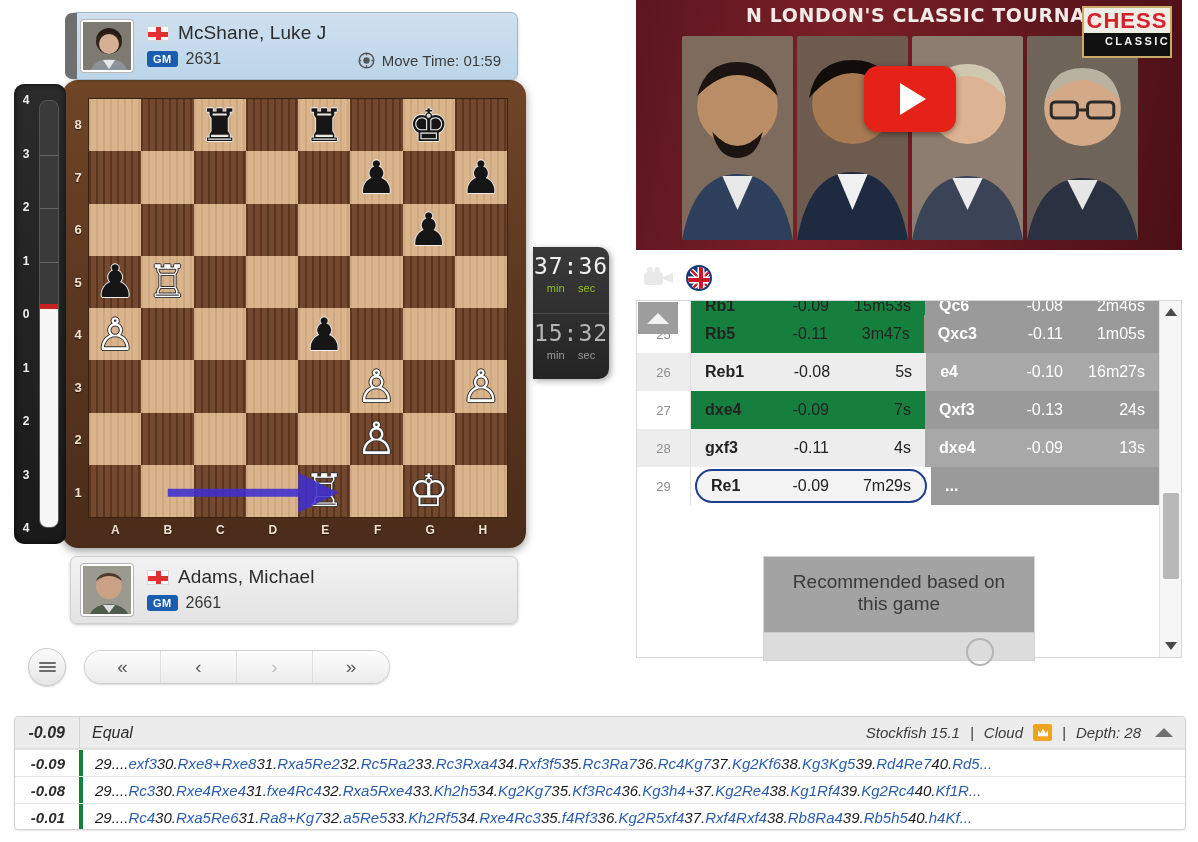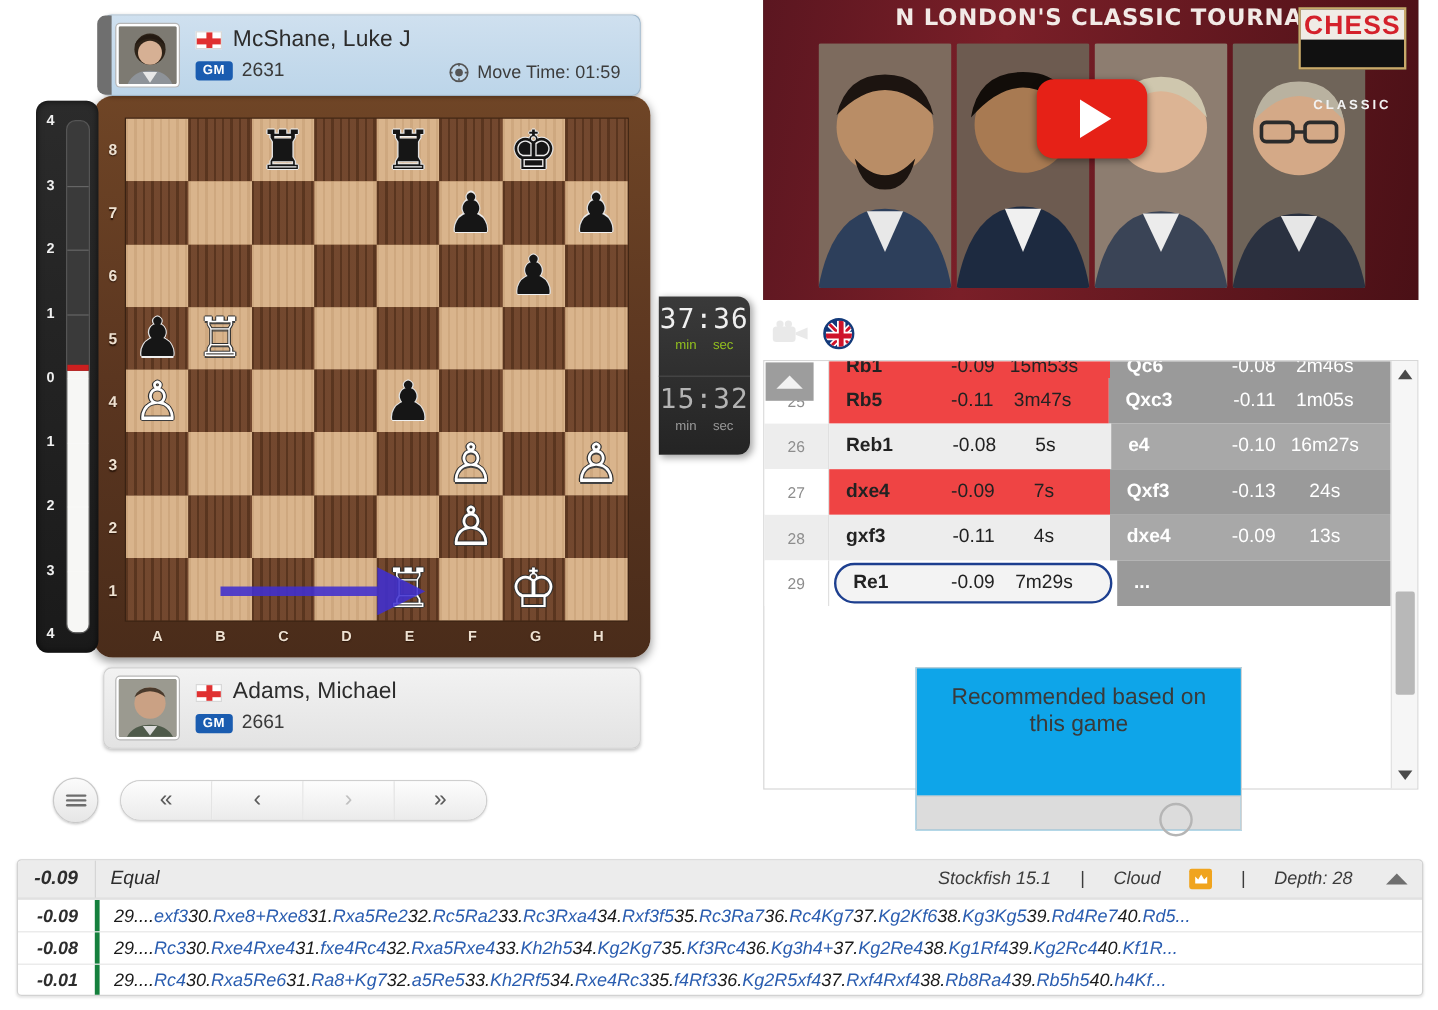--- a/index.html
+++ b/index.html
@@ -4,21 +4,21 @@
 <style>
   * { box-sizing: border-box; margin:0; padding:0; }
   html,body {
     width:1198px; height:842px;
     font-family:"Liberation Sans", sans-serif;
     background:#ffffff; overflow:hidden;
   }
   #root { position:relative; width:1198px; height:842px; }
 
   
-  #board-area { position:absolute; left:16px; top:0; width:640px; height:700px; }
+  #board-area { position:absolute; left:0; top:0; width:640px; height:700px; }
 
   
   .player-panel{
     position:absolute; left:70px; width:448px; height:68px;
     border-radius:7px; border:1px solid #c8cdd2;
     box-shadow:0 1px 3px rgba(0,0,0,.22);
     display:flex; align-items:center; padding:7px 10px;
     z-index:6;
   }
   .player-panel.top{ top:12px;
@@ -149,22 +149,22 @@
     background:#3a1218;
   }
   #vidbg{ position:absolute; inset:0;
     background:linear-gradient(100deg,#5b1620 0%,#7a1f28 35%,#4a1016 100%); }
   #vidtitle{ position:absolute; left:110px; top:4px; color:#f2eae6;
     font-size:19px; font-weight:bold; letter-spacing:.6px; font-family:"DejaVu Sans",sans-serif;}
   #chesslogo{ position:absolute; right:10px; top:6px; width:90px; height:52px;
     background:#111; border:2px solid #c8a96a; }
   #chesslogo .cl1{ color:#d4212b; font-weight:bold; font-size:22px; text-align:center;
      background:#f0ece6; letter-spacing:1px; line-height:1.15;}
-  #chesslogo .cl2{ color:#f2f2f2; font-weight:bold; font-size:11px; text-align:center;
-     letter-spacing:2.4px; line-height:1.5;margin-top:47px;}
+  #chesslogo .cl2{ color:#f2f2f2; font-weight:bold; font-size:11px; text-align:right;
+     letter-spacing:2.4px; line-height:1.5;}
   #photos{ position:absolute; left:46px; top:36px; width:456px; height:204px;
     display:flex; gap:4px; }
   .headshot{ flex:1; border-radius:2px; overflow:hidden; }
   #ytbtn{ position:absolute; left:228px; top:66px; width:92px; height:66px;
      background:#e62117; border-radius:14px; display:flex;align-items:center;justify-content:center;
      box-shadow:0 2px 6px rgba(0,0,0,.4); cursor:pointer; z-index:3;}
   #ytbtn .tri{ width:0;height:0;border-left:26px solid #fff;
      border-top:16px solid transparent;border-bottom:16px solid transparent; margin-left:6px;}
 
   
@@ -179,62 +179,62 @@
   .comm-name{ font-size:17px; color:#444; }
 
   
   #movewrap{ position:absolute; left:0; top:300px; width:546px; height:358px;
     background:#fff; border:1px solid #d7d7d7; }
   #movelist{ position:absolute; left:0; top:0; right:22px; bottom:0; overflow:hidden;}
   .mrow{ display:flex; height:38px; align-items:stretch; font-size:16px; }
   .mrow.alt .mnum,.mrow.alt .wcell{ background:#ededed; }
   .mnum{ width:54px; display:flex;align-items:center;justify-content:center;
     color:#8d8d8d; font-size:13px; background:#fff; border-right:1px solid #e0e0e0;}
-  .wcell{ flex:1; display:flex; align-items:center; background:#ef4444; padding:0 14px; color:#222;}
+  .wcell{ flex:1; display:flex; align-items:center; background:#15803d; padding:0 14px; color:#222;}
   .bcell{ flex:1; display:flex; align-items:center; background:#9a9a9a; padding:0 14px; color:#fff;}
   .mrow.alt .bcell{ background:#a8a8a8; }
   .mv{ flex:1; font-weight:bold; }
   .ev{ width:86px; text-align:right; font-weight:normal;}
-  .tm{ width:82px; text-align:center; }
+  .tm{ width:82px; text-align:right; }
   .mrow.cut{ height:14px; overflow:hidden; }
   .mrow.cut .mnum,.mrow.cut .wcell,.mrow.cut .bcell{ align-items:flex-end; }
   .sel .wcell{ background:#f3f3f3; border:2px solid #1d3f8f; border-radius:19px; margin:2px 4px;}
   #scrollup{ position:absolute; left:1px; top:1px; width:40px; height:32px;
     background:#9d9d9d; display:flex;align-items:center;justify-content:center; cursor:pointer; z-index:4;}
   #scrollup .up{ width:0;height:0;border-left:11px solid transparent;border-right:11px solid transparent;
     border-bottom:11px solid #f2f2f2;}
   #msb{ position:absolute; right:0; top:0; width:22px; height:100%;
     background:#f6f6f6; border-left:1px solid #e2e2e2; }
   .sbarrow{ height:22px; display:flex;align-items:center;justify-content:center; cursor:pointer;}
   .sbarrow .a{ width:0;height:0;border-left:6px solid transparent;border-right:6px solid transparent;}
   .sbarrow.up .a{ border-bottom:8px solid #4a4a4a;}
   .sbarrow.down .a{ border-top:8px solid #4a4a4a;}
   #sbthumb{ position:absolute; left:3px; top:192px; width:16px; height:86px;
     background:#b8b8b8; border-radius:2px; cursor:pointer;}
 
   
-  #reccard{ position:absolute; left:126px; top:255px; width:272px; height:136px;
-    background:#0ea5e9; border:1px solid #d3d3d3; }
+  #reccard{ position:absolute; left:126px; top:255px; width:272px; height:105px;
+    background:#a3a3a3; border:1px solid #d3d3d3; }
   #rectitle{ text-align:center; font-size:19px; color:#3a3a3a; padding:14px 18px 0;}
   #recthumb{ position:absolute; left:0; bottom:0; width:100%; height:28px;
     background:#dcdcdc; border-top:1px solid #cfcfcf;}
   #recplay{ position:absolute; right:40px; bottom:-6px; width:28px;height:28px;
     border-radius:50%; border:2px solid #b5b5b5;}
 
   
   #engine{ position:absolute; left:14px; top:716px; width:1172px; height:114px;
     background:#fff; border:1px solid #d2d2d2; border-radius:4px; overflow:hidden;
     box-shadow:0 1px 2px rgba(0,0,0,.1);}
   #enghead{ display:flex; height:32px; background:#ececec; border-bottom:1px solid #dcdcdc;
     align-items:center; font-style:italic;}
   #enghead .esc{ width:64px; text-align:right; padding-right:14px; font-size:16px;
     font-weight:bold; color:#2d2d2d;}
   #enghead .etxt{ flex:1; padding-left:12px; font-size:16px; color:#2d2d2d;
     border-left:1px solid #d5d5d5; height:100%; display:flex; align-items:center;}
-  #engstatus{ display:flex; align-items:center; gap:24px; padding-right:12px;
+  #engstatus{ display:flex; align-items:center; gap:10px; padding-right:12px;
     font-size:15px; color:#3c3c3c;}
   .crown{ background:#f0a41e; border-radius:2px; width:19px;height:17px;
     display:flex;align-items:center;justify-content:center;}
   .collapse{ width:0;height:0;border-left:9px solid transparent;border-right:9px solid transparent;
     border-bottom:9px solid #6f6f6f; cursor:pointer; margin-left:4px;}
   .varrow{ display:flex; height:27px; align-items:center; border-top:1px solid #e6e6e6;}
   .varrow .vsc{ width:64px; text-align:right; padding-right:14px; font-size:15px;
     font-weight:bold; color:#2d2d2d; font-style:italic;}
   .varrow .vline{ flex:1; padding-left:12px; font-size:15px; color:#1a1a1a;
     border-left:4px solid #15803d; height:100%; display:flex; align-items:center;

